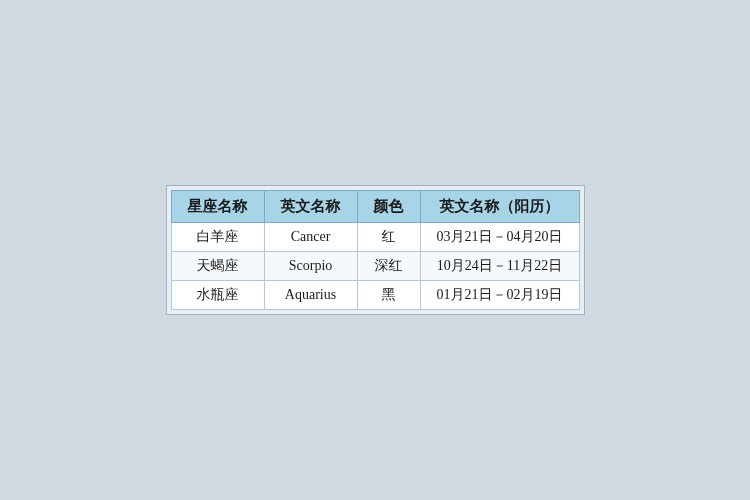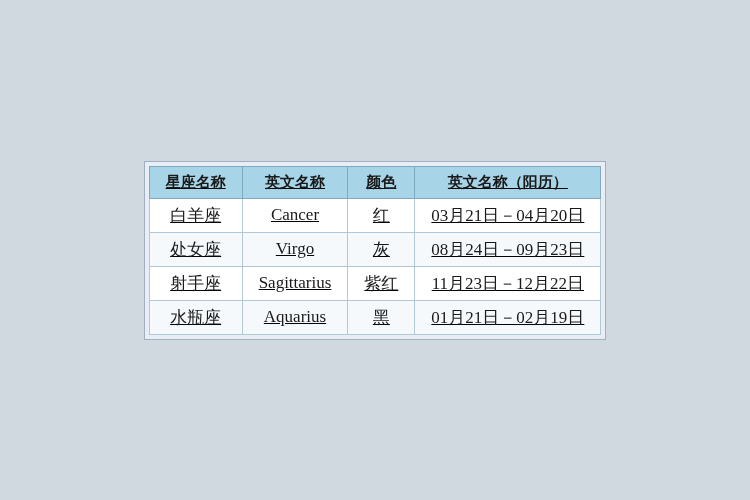--- a/index.html
+++ b/index.html
@@ -20,39 +20,38 @@
 
     .table-container {
       background-color: #e8eef4;
       border: 1px solid #a0b0c0;
       padding: 4px;
     }
 
     table {
       border-collapse: collapse;
       background-color: #ffffff;
-      text-decoration: underline;
     }
 
     th {
       background-color: #a8d4e8;
       border: 1px solid #80a8c0;
       padding: 6px 16px;
       text-align: center;
       font-size: 15px;
       font-weight: bold;
       color: #1a1a1a;
       white-space: nowrap;
     }
 
     td {
       border: 1px solid #b0c8d8;
       padding: 5px 16px;
       text-align: center;
-      font-size: 17px;
+      font-size: 14px;
       color: #1a1a1a;
       white-space: nowrap;
     }
 
     tr:nth-child(even) td {
       background-color: #f5f9fc;
     }
 
     tr:nth-child(odd) td {
       background-color: #ffffff;
@@ -72,30 +71,24 @@
       </tr>
     </thead>
     <tbody id="table-body">
     <tr>
           <td>白羊座</td>
           <td>Cancer</td>
           <td>红</td>
           <td>03月21日－04月20日</td>
         </tr>
         <tr>
-          <td>处女座</td>
-          <td>Virgo</td>
-          <td>灰</td>
-          <td>08月24日－09月23日</td>
-        </tr>
-        <tr>
-          <td>射手座</td>
-          <td>Sagittarius</td>
-          <td>紫红</td>
-          <td>11月23日－12月22日</td>
+          <td>天蝎座</td>
+          <td>Scorpio</td>
+          <td>深红</td>
+          <td>10月24日－11月22日</td>
         </tr>
         <tr>
           <td>水瓶座</td>
           <td>Aquarius</td>
           <td>黑</td>
           <td>01月21日－02月19日</td>
         </tr>
       </tbody>
   </table>
 </div>

